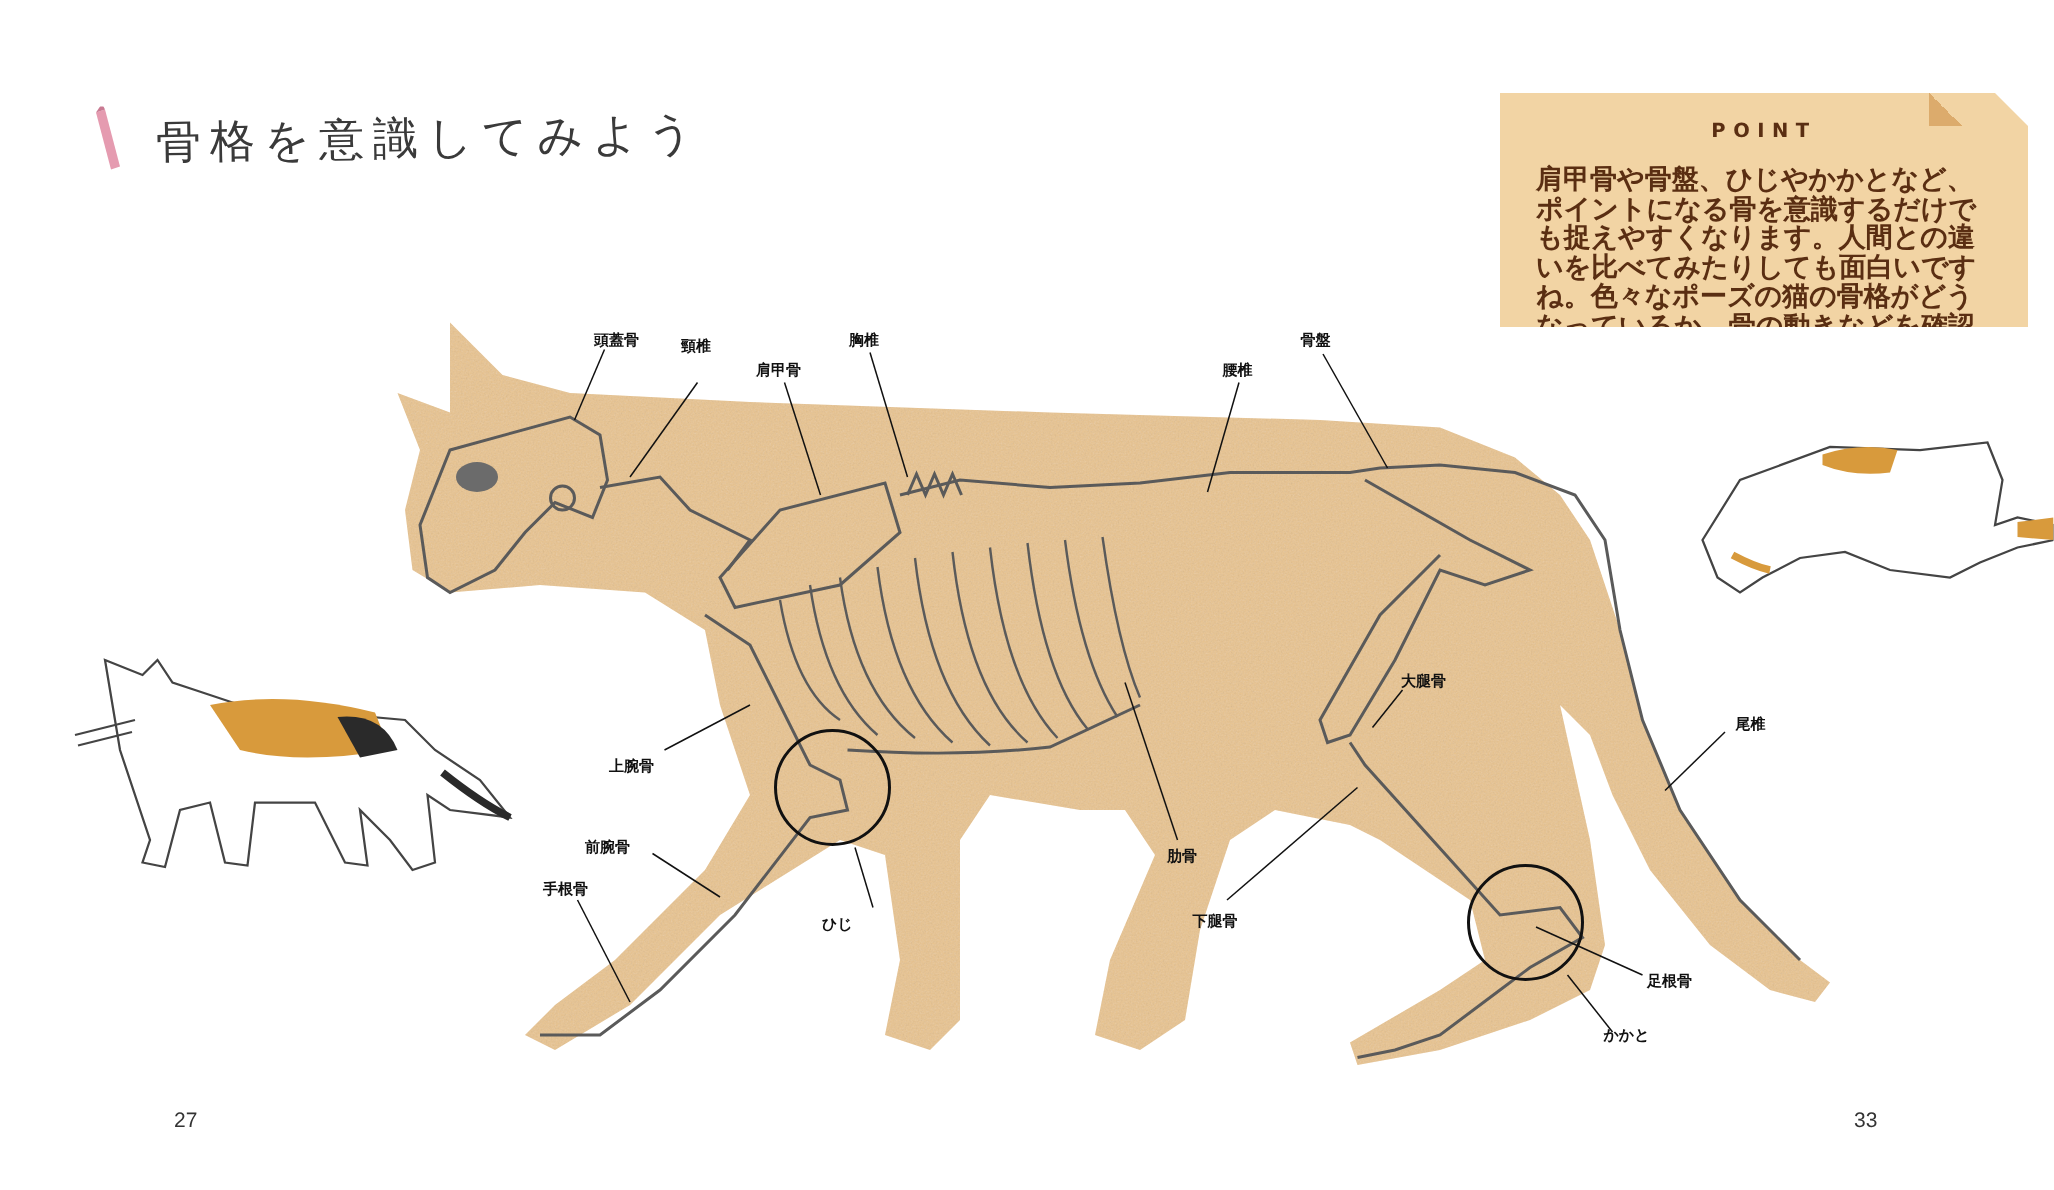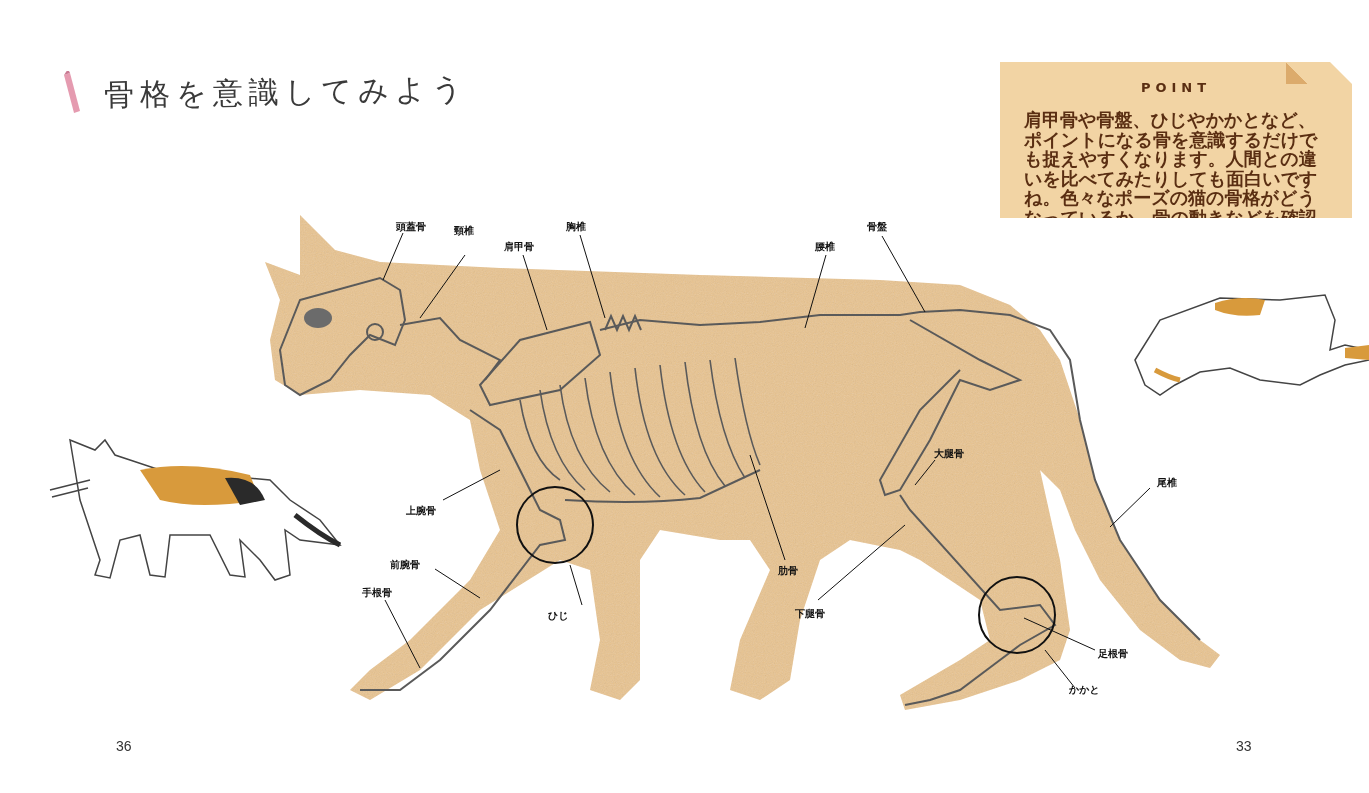--- a/index.html
+++ b/index.html
@@ -136,14 +136,14 @@
 <div class="label" style="left:390px;top:558px">前腕骨</div>
 <div class="label" style="left:362px;top:586px">手根骨</div>
 <div class="label" style="left:548px;top:609px">ひじ</div>
 <div class="label" style="left:778px;top:564px">肋骨</div>
 <div class="label" style="left:934px;top:447px">大腿骨</div>
 <div class="label" style="left:795px;top:607px">下腿骨</div>
 <div class="label" style="left:1157px;top:476px">尾椎</div>
 <div class="label" style="left:1098px;top:647px">足根骨</div>
 <div class="label" style="left:1069px;top:683px">かかと</div>
 
-<div class="page-num" style="left:116px">36</div>
+<div class="page-num" style="left:116px">27</div>
 <div class="page-num" style="left:1236px">33</div>
 
 </body></html>

